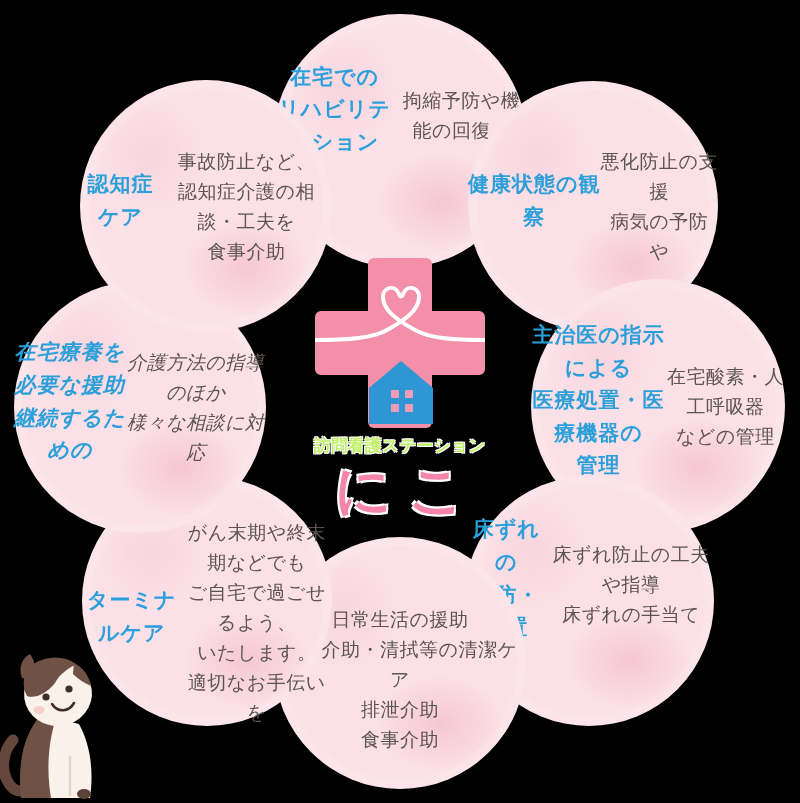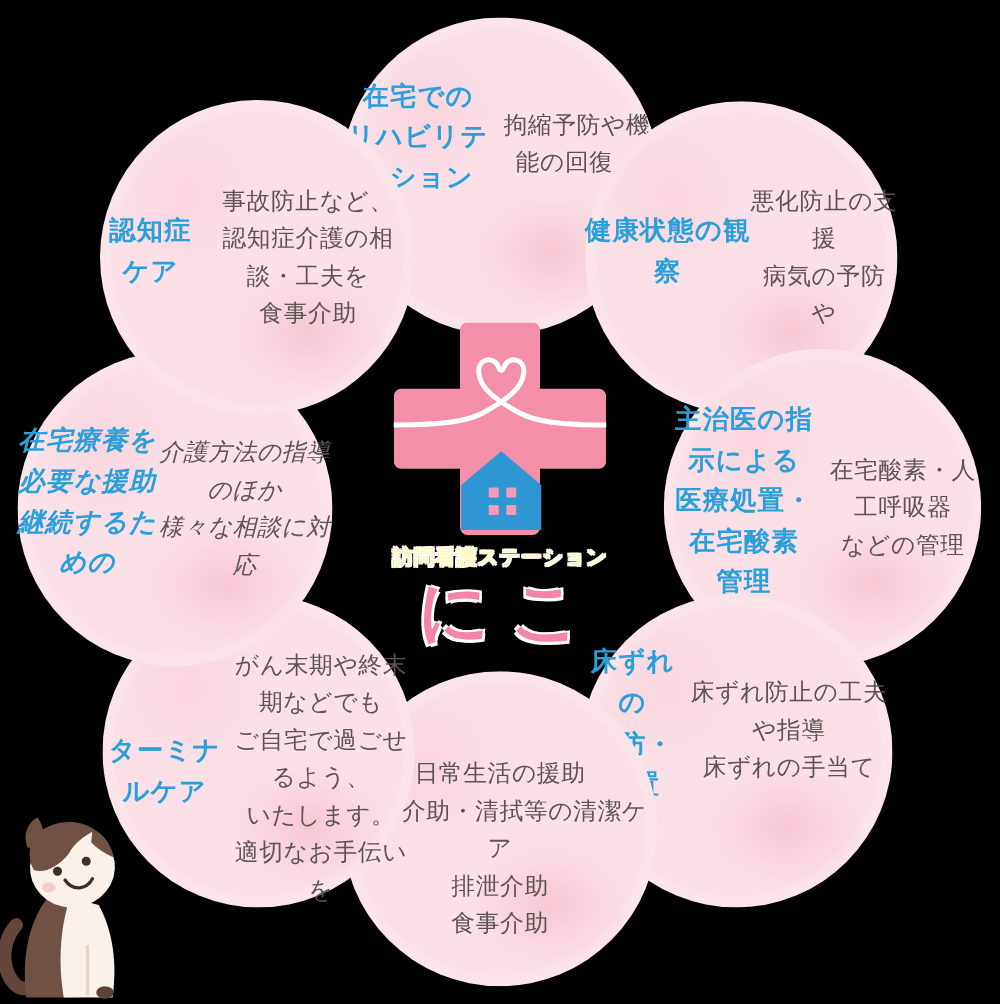--- a/index.html
+++ b/index.html
@@ -52,21 +52,21 @@
   .logo{
     position:absolute;
     left:300px;top:258px;width:200px;
     text-align:center;
   }
   .logo svg{display:block;margin:0 auto;}
   .station-type{
     margin-top:7px;
     font-size:16.5px;
     font-weight:bold;
-    color:#fef9c3;
+    color:#bef264;
     letter-spacing:.5px;
     text-shadow:-1px -1px 0 #fff,1px -1px 0 #fff,-1px 1px 0 #fff,1px 1px 0 #fff;
     white-space:nowrap;
   }
   .station-name{
     margin-top:4px;
     font-size:56px;
     font-weight:bold;
     color:#f585a8;
     letter-spacing:16px;
@@ -97,21 +97,21 @@
       <div>健康状態の観察</div>
     </div>
   <div class="desc">
       <div>悪化防止の支援</div>
       <div>病気の予防や</div>
     </div>
 </div>
 <div class="circle pos-2">
   <div class="title">
       <div>主治医の指示による</div>
-      <div>医療処置・在宅酸素</div>
+      <div>医療処置・医療機器の</div>
       <div>管理</div>
     </div>
   <div class="desc">
       <div>在宅酸素・人工呼吸器</div>
       <div>などの管理</div>
     </div>
 </div>
 <div class="circle pos-3">
   <div class="title">
       <div>床ずれの</div>

